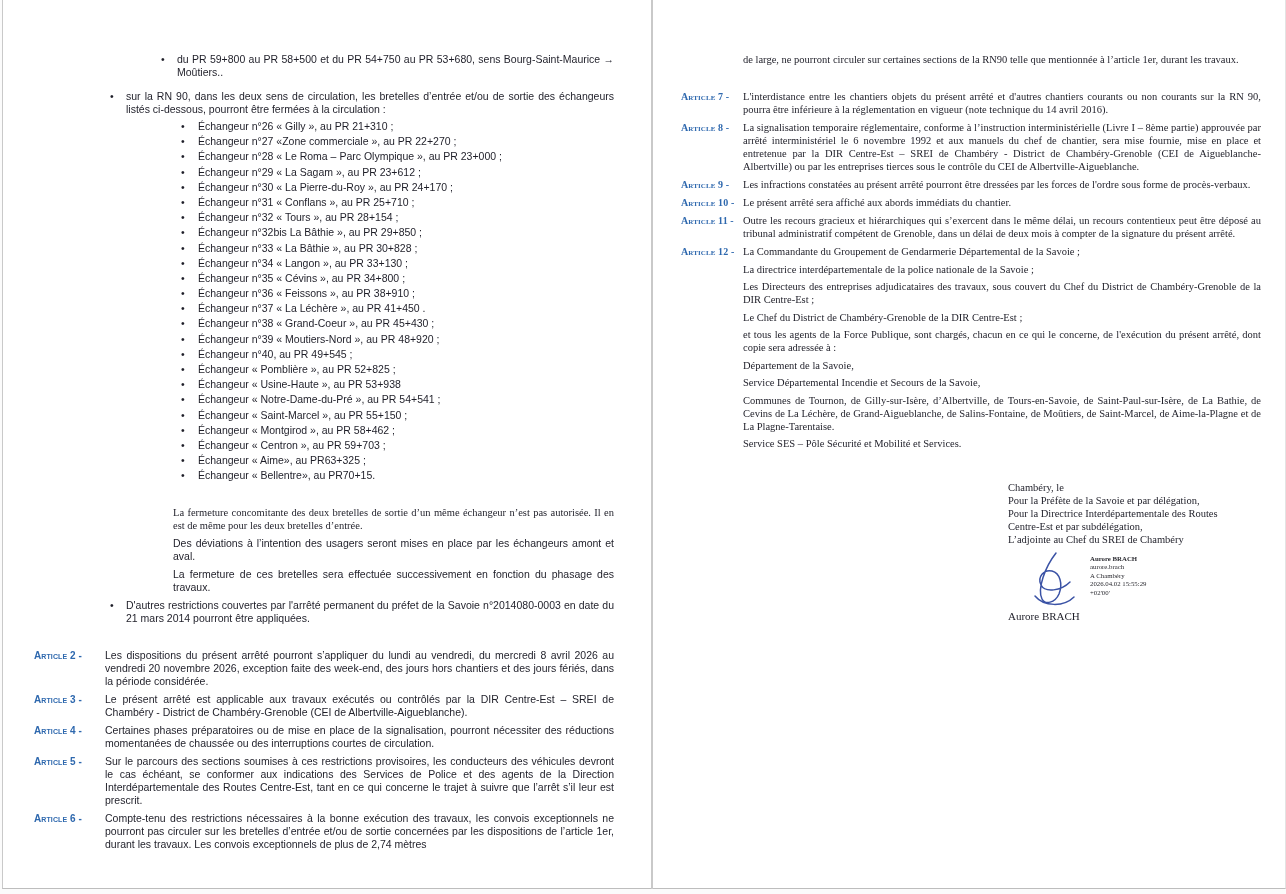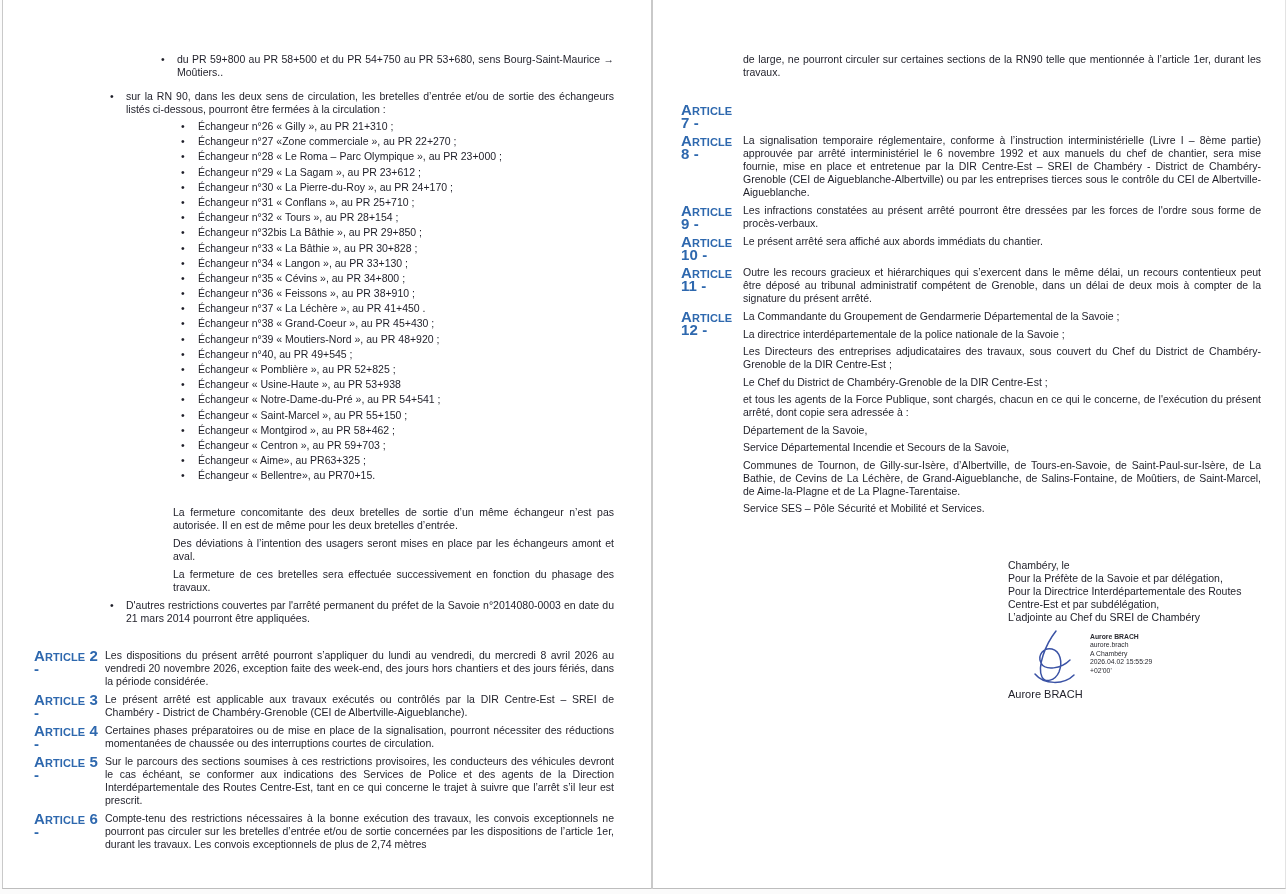--- a/index.html
+++ b/index.html
@@ -18,50 +18,51 @@
     border-left: 1px solid #c9c9c9;
     border-bottom: 1px solid #bdbdbd;
     padding: 53px 37px 0 31px;
   }
   #divider { position: absolute; top: 0; left: 651px; width: 2px; height: 889px; background: #c9c9c9; }
   #page-right {
     left: 653px; width: 633px;
     border-bottom: 1px solid #bdbdbd;
     border-right: 1px solid #e3e3e3;
     padding: 53px 24px 0 28px;
+    font-family: Liberation Serif, serif;
   }
   .j { text-align: justify; }
 
   
   .pr-bullet { display: flex; margin: 0 0 0 127px; }
   .pr-bullet .dot { flex: none; width: 16px; }
   .b1 { display: flex; margin: 11px 0 0 76px; }
   .b1 .dot { flex: none; width: 16px; }
   .elist { margin: 4px 0 0 147px; }
   .eitem { display: flex; margin-bottom: 2.2px; }
   .eitem .dot { flex: none; width: 17px; }
   .cp { margin: 5px 0 0 139px; text-align: justify; }
-  .cp-first { margin-top: 24px; }
+  .cp-first { margin-top: 24px; font-family: Liberation Serif, serif; }
   .restr { display: flex; margin: 5px 0 0 76px; }
   .restr .dot { flex: none; width: 16px; }
 
   
   .articles { margin-top: 24px; }
   .art { display: flex; margin-top: 5px; }
   .articles .art:first-child { margin-top: 4px; }
   .art .lbl {
     flex: none; width: 71px;
     color: #2e68ae; font-weight: bold;
-    font-variant: small-caps; font-size: 15px;
+    font-variant: small-caps; font-size: 10px;
     letter-spacing: 0.1px;
   }
   #page-right .art .lbl { width: 62px; }
   .art .bd { flex: 1; text-align: justify; }
   .art .bd p { margin: 0 0 4.5px 0; }
-  .art .bd p:last-child { margin-bottom: 13px; }
+  .art .bd p:last-child { margin-bottom: 0; }
 
   #page-right .arts-top .art:first-of-type { margin-top: 11px; }
   .cont-para { margin-left: 62px; text-align: justify; }
 
   
   .sig-block { margin: 31px 0 0 327px; width: 252px; }
   .sig-line { line-height: 13px; }
   .stamp-row { display: flex; align-items: flex-start; margin: 3px 0 0 20px; }
   .squiggle { flex: none; }
   .stamp-text { margin-left: 10px; font-size: 6.8px; line-height: 8.4px; color: #2a2a30; padding-top: 6px; }
@@ -217,20 +218,21 @@
 
 <div id="divider"></div>
 
 <div class="page" id="page-right">
 
   <div class="cont-para">de large, ne pourront circuler sur certaines sections de la RN90 telle que mentionnée à l’article 1er, durant les travaux.</div>
 
   <div class="articles arts-top">
     <div class="art">
       <span class="lbl">Article 7 -</span>
+      <span class="bd">L'interdistance entre les chantiers objets du présent arrêté et d'autres chantiers courants ou non courants sur la RN 90, pourra être inférieure à la réglementation en vigueur (note technique du 14 avril 2016).</span>
     </div>
     <div class="art">
       <span class="lbl">Article 8 -</span>
       <span class="bd">La signalisation temporaire réglementaire, conforme à l’instruction interministérielle (Livre I – 8ème partie) approuvée par arrêté interministériel le 6 novembre 1992 et aux manuels du chef de chantier, sera mise fournie, mise en place et entretenue par la DIR Centre-Est – SREI de Chambéry - District de Chambéry-Grenoble (CEI de Aigueblanche-Albertville) ou par les entreprises tierces sous le contrôle du CEI de Albertville-Aigueblanche.</span>
     </div>
     <div class="art">
       <span class="lbl">Article 9 -</span>
       <span class="bd">Les infractions constatées au présent arrêté pourront être dressées par les forces de l'ordre sous forme de procès-verbaux.</span>
     </div>
     <div class="art">

